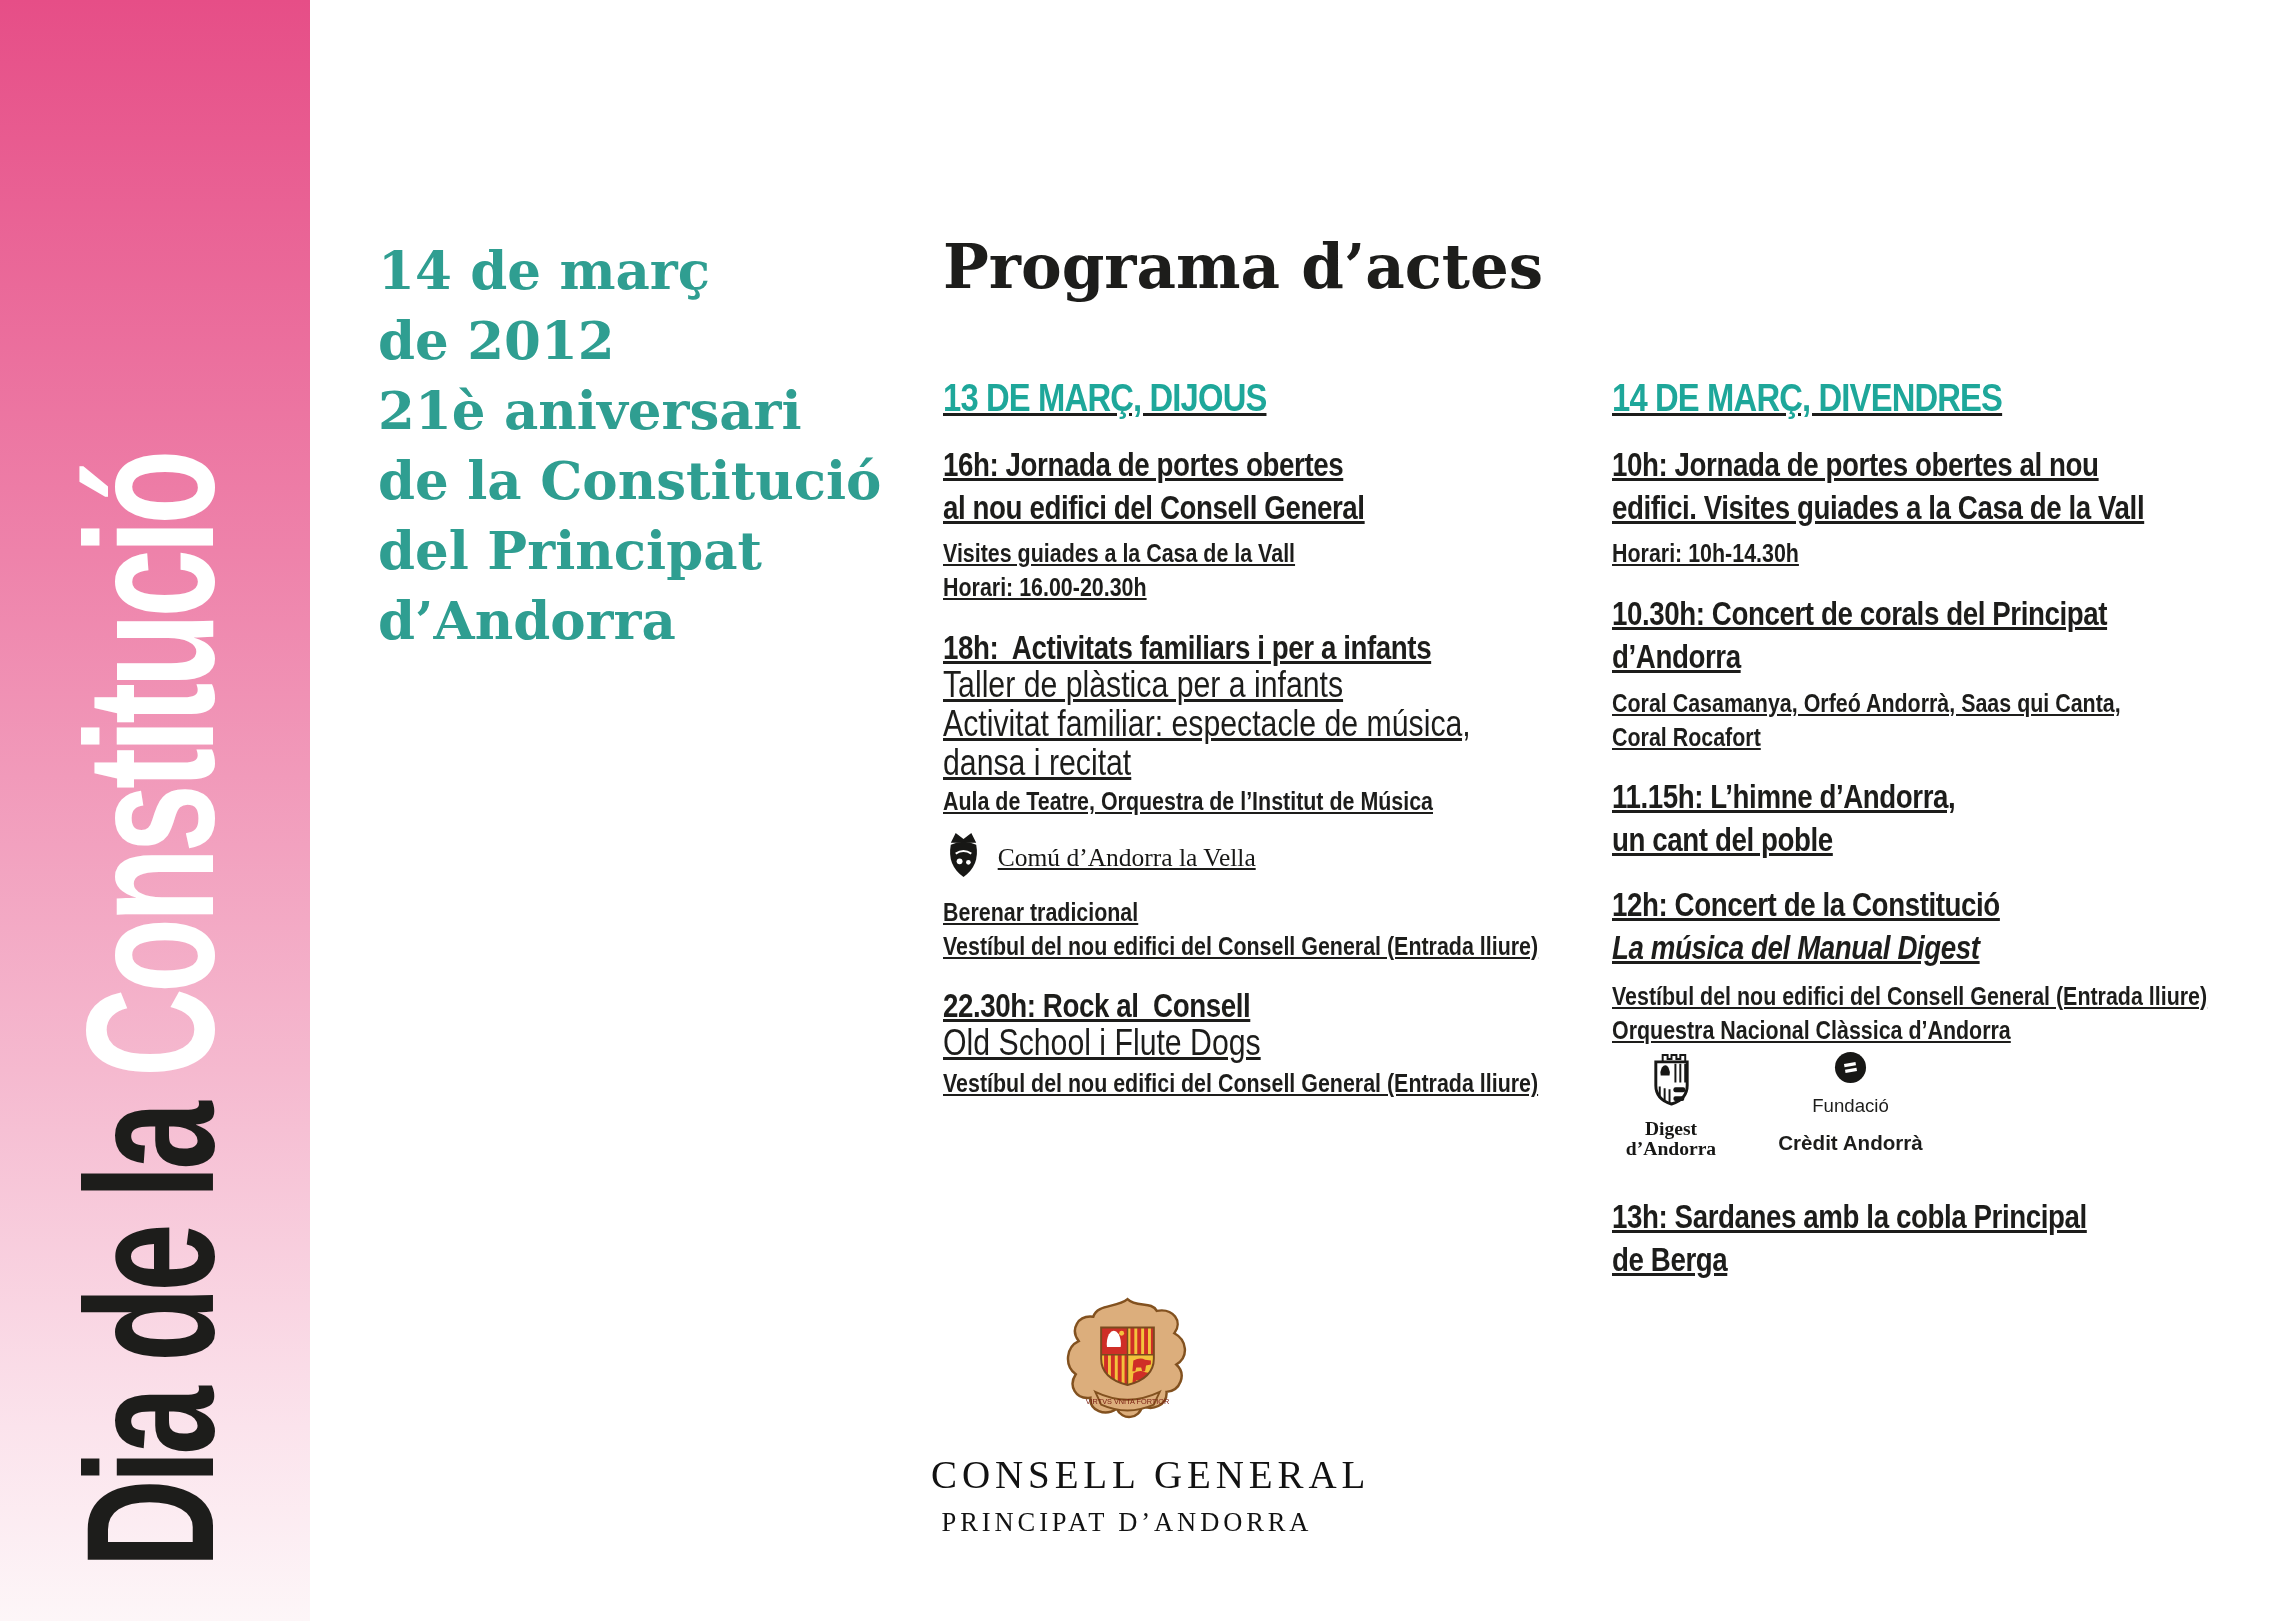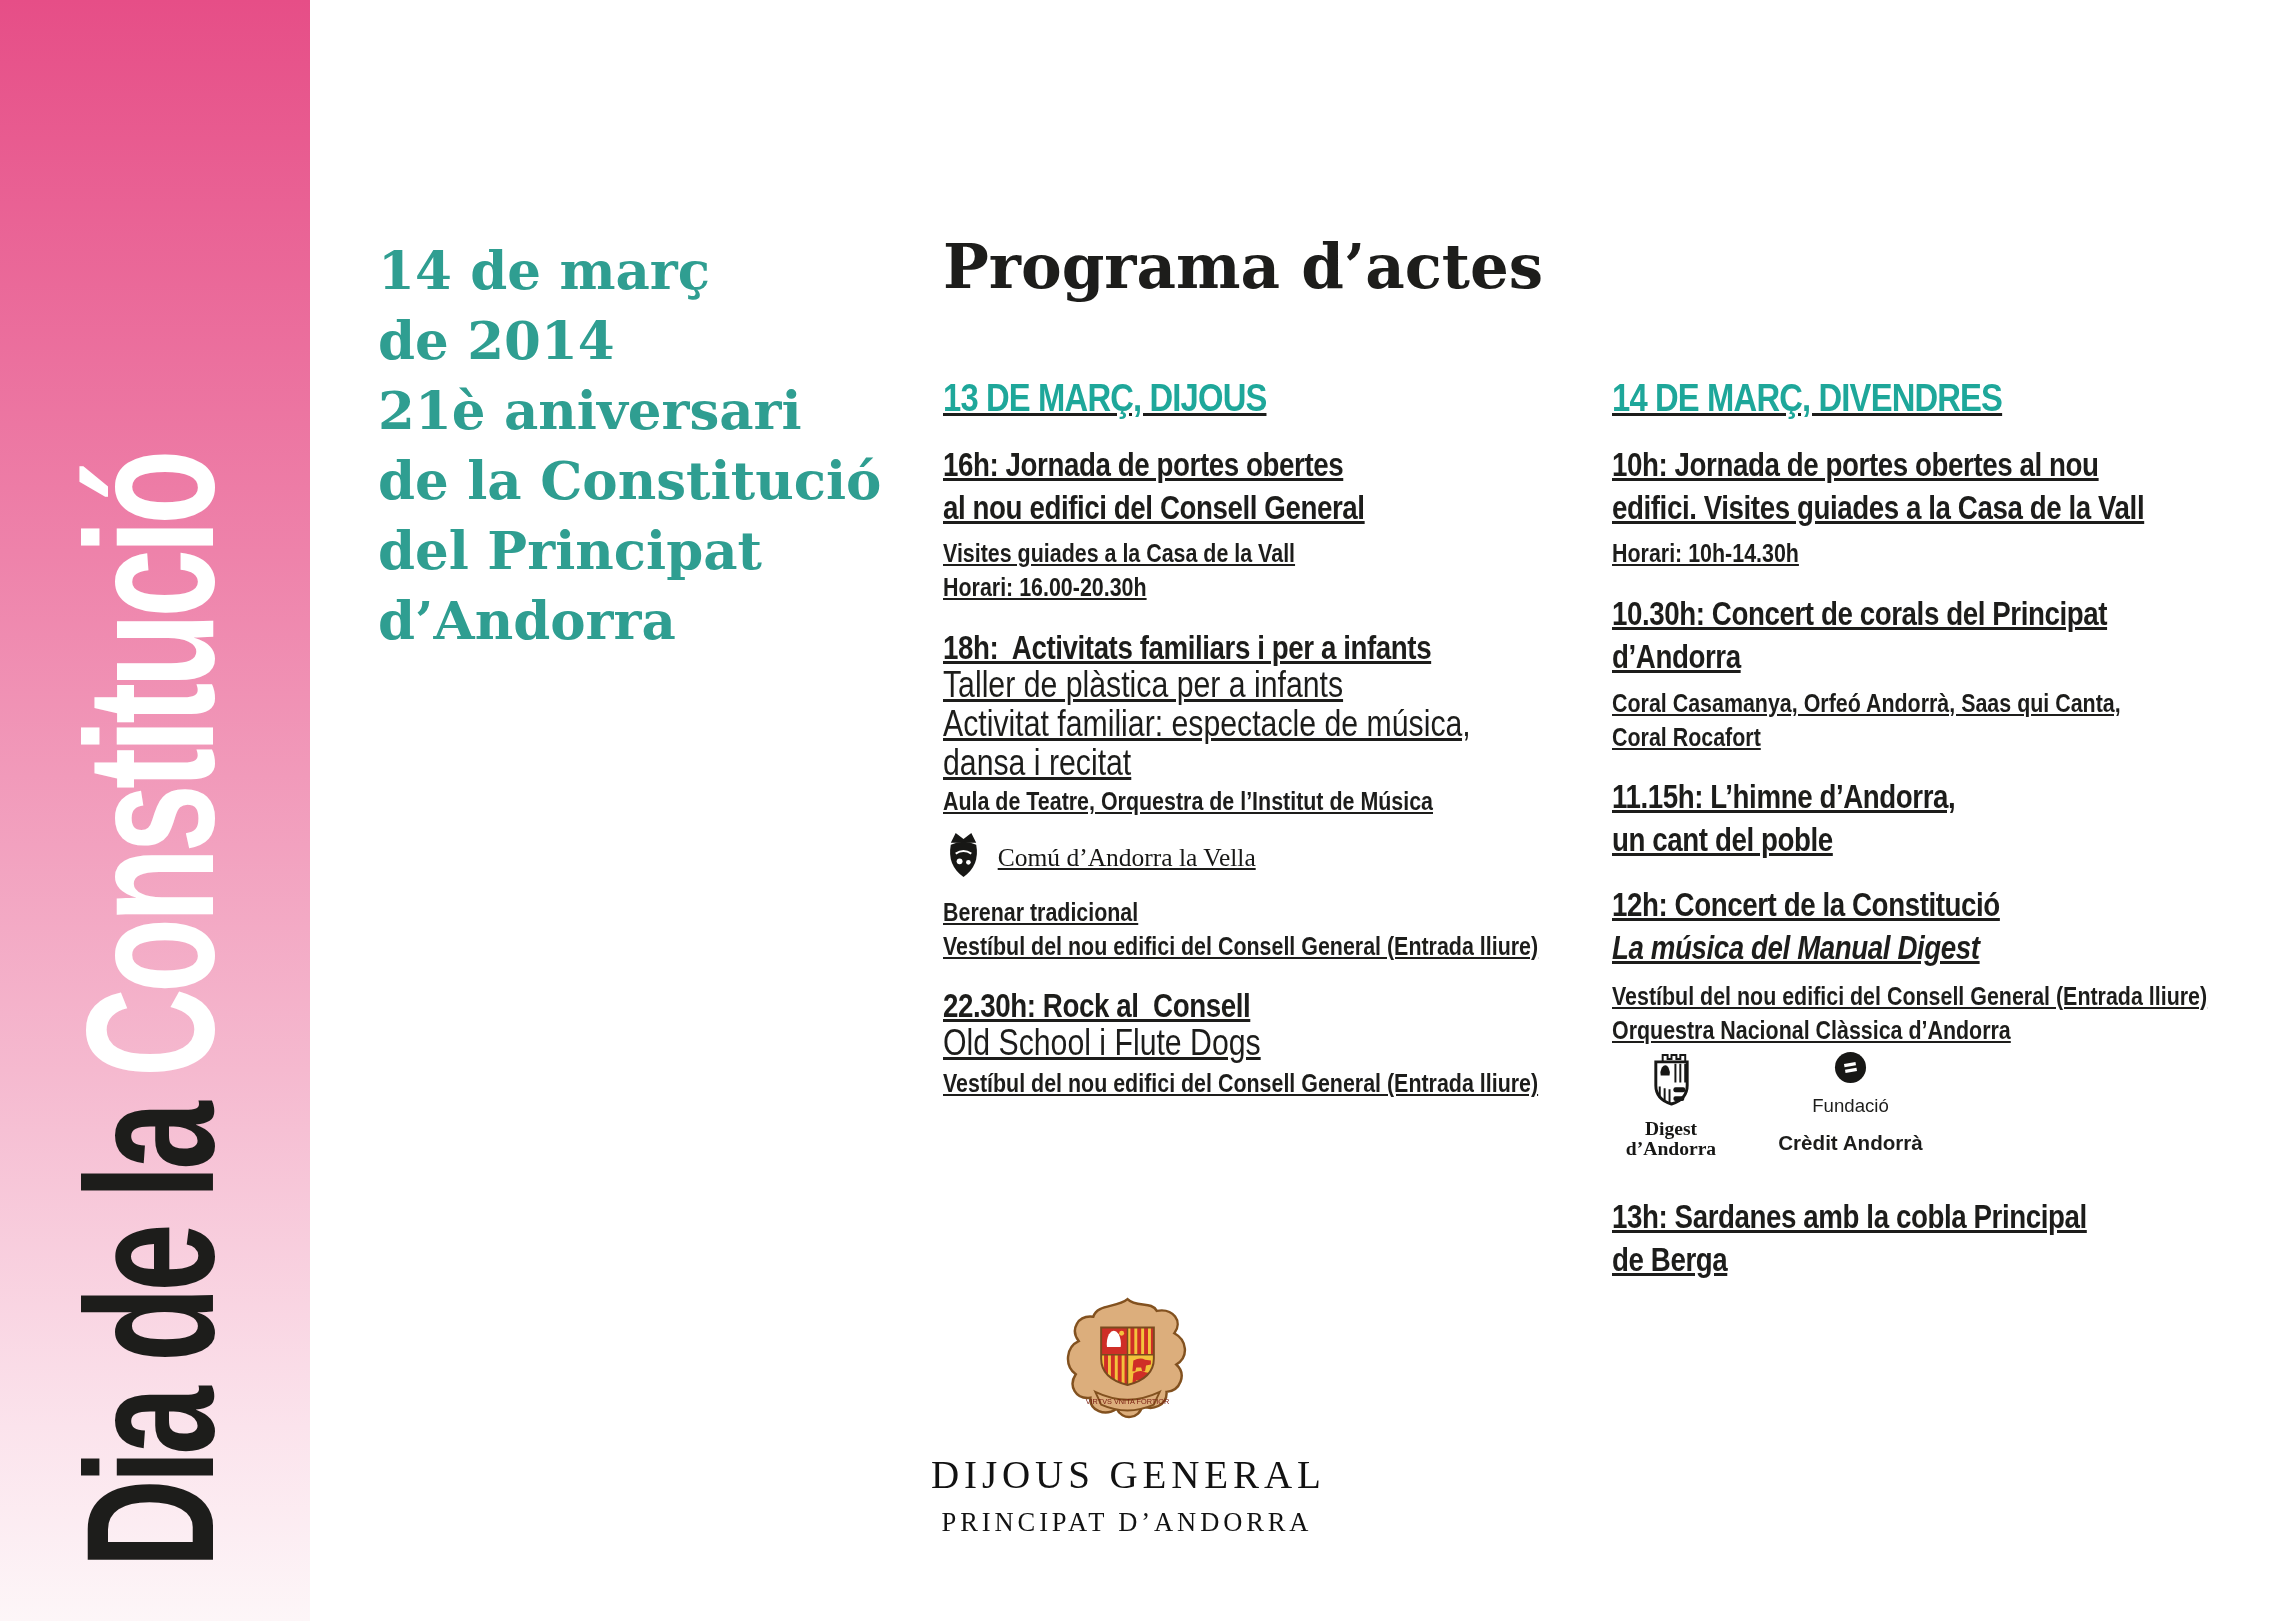--- a/index.html
+++ b/index.html
@@ -67,21 +67,21 @@
 </head>
 <body>
 
 <div class="page">
 
   <div class="banner">
     <div class="banner-text"><span class="bt-black">Dia de la </span><span class="bt-white">Constitució</span></div>
   </div>
 
   <div class="intro">14 de març
-de 2014
+de 2012
 21è aniversari
 de la Constitució
 del Principat
 d’Andorra</div>
 
   <h1 class="page-title">Programa d’actes</h1>
 
   <section class="col col1">
     <h2 class="day">13 DE MARÇ, DIJOUS</h2>
 
@@ -189,18 +189,18 @@
           <path d="M39 60 h4 v32 h-4 Z M46 60 h4 v32 h-4 Z M53 60 h4 v32 h-4 Z M60 60 h3 v32 h-3 Z" fill="#cf2e27"></path>
           <path d="M69 66 q7 -4 12 -1 l6 1 v4 l-5 1 -1 6 h-3 l-1 -4 h-5 l-1 4 h-3 Z" fill="#cf2e27"></path>
           <path d="M69 79 q7 -4 12 -1 l6 1 v4 l-5 1 -1 6 h-3 l-1 -4 h-5 l-1 4 h-3 Z" fill="#cf2e27"></path>
         </g>
         <path d="M36 32 h54 v32 q0 20 -27 27 q-27 -7 -27 -27 Z" fill="none" stroke="#7a4a1f" stroke-width="2"></path>
         <path d="M63 32 V91 M36 60 H90" stroke="#7a4a1f" stroke-width="1.5"></path>
         <path d="M30 98 q33 16 66 0 l-6 13 q-27 12 -54 0 Z" fill="#dcae7c" stroke="#82511f" stroke-width="2"></path>
         <text x="63" y="110" font-size="7.5" fill="#7a2013" text-anchor="middle">VIRTVS VNITA FORTIOR</text>
       </svg>
     </span>
-    <div class="consell-l1">DIJOUS GENERAL</div>
+    <div class="consell-l1">CONSELL GENERAL</div>
     <div class="consell-l2">PRINCIPAT D’ANDORRA</div>
   </div>
 
 </div>
 
 
 </body></html>

